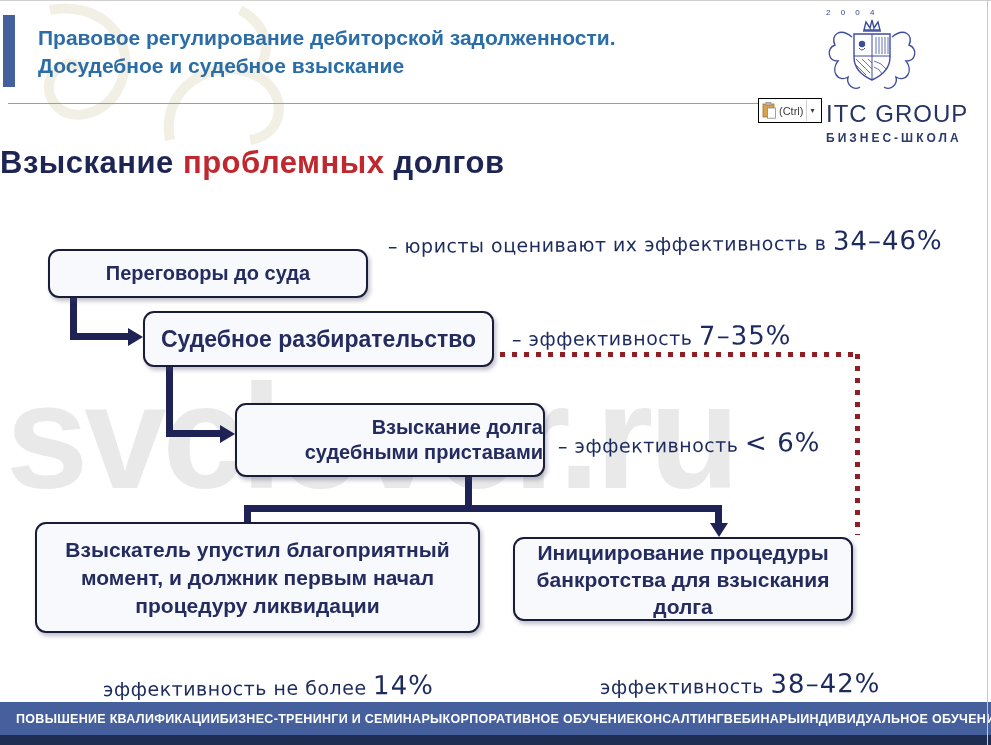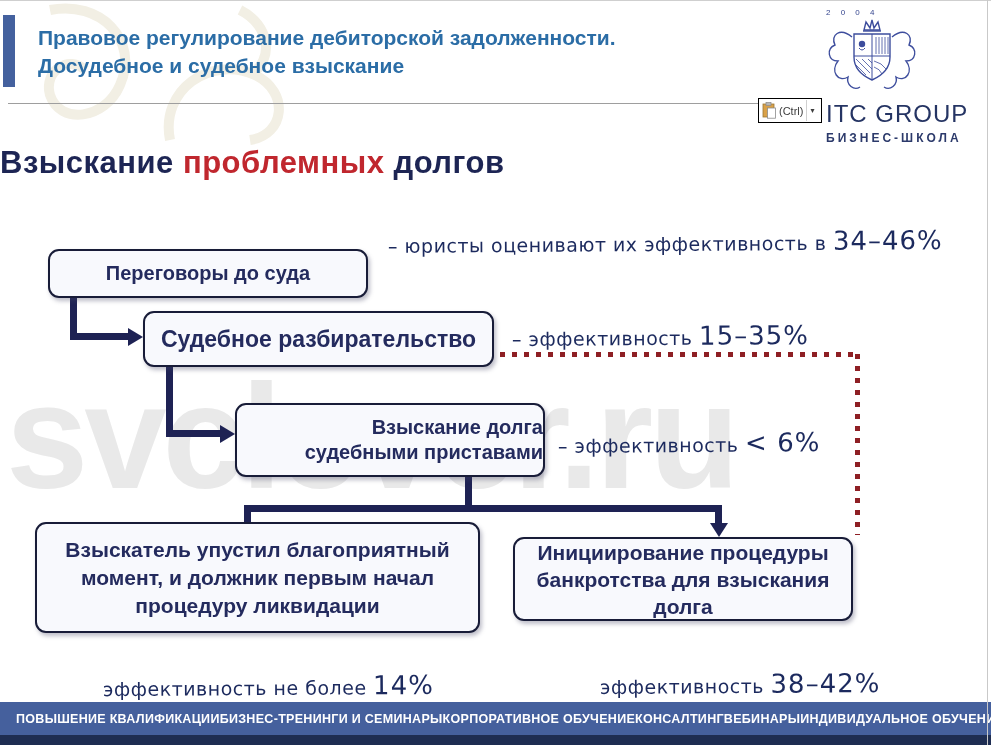--- a/index.html
+++ b/index.html
@@ -184,21 +184,21 @@
   <div class="conn" style="left:715px;top:505px;width:7px;height:19px;"></div>
   <div class="arr arr-down" style="left:710px;top:523px;"></div>
 
   <div class="dots-h"></div>
   <div class="dots-v"></div>
 
   <div class="hand ann-negotiations">
     <span>– юристы оценивают их эффективность в </span><span class="val">34–46%</span>
   </div>
   <div class="hand ann-litigation">
-    <span>– эффективность </span><span class="val">15–35%</span>
+    <span>– эффективность </span><span class="val">7–35%</span>
   </div>
   <div class="hand ann-bailiffs">
     <span>– эффективность </span><span class="val">&lt; 6%</span>
   </div>
   <div class="hand ann-missed">
     <span>эффективность не более </span><span class="val">14%</span>
   </div>
   <div class="hand ann-bankruptcy">
     <span>эффективность </span><span class="val">38–42%</span>
   </div>

